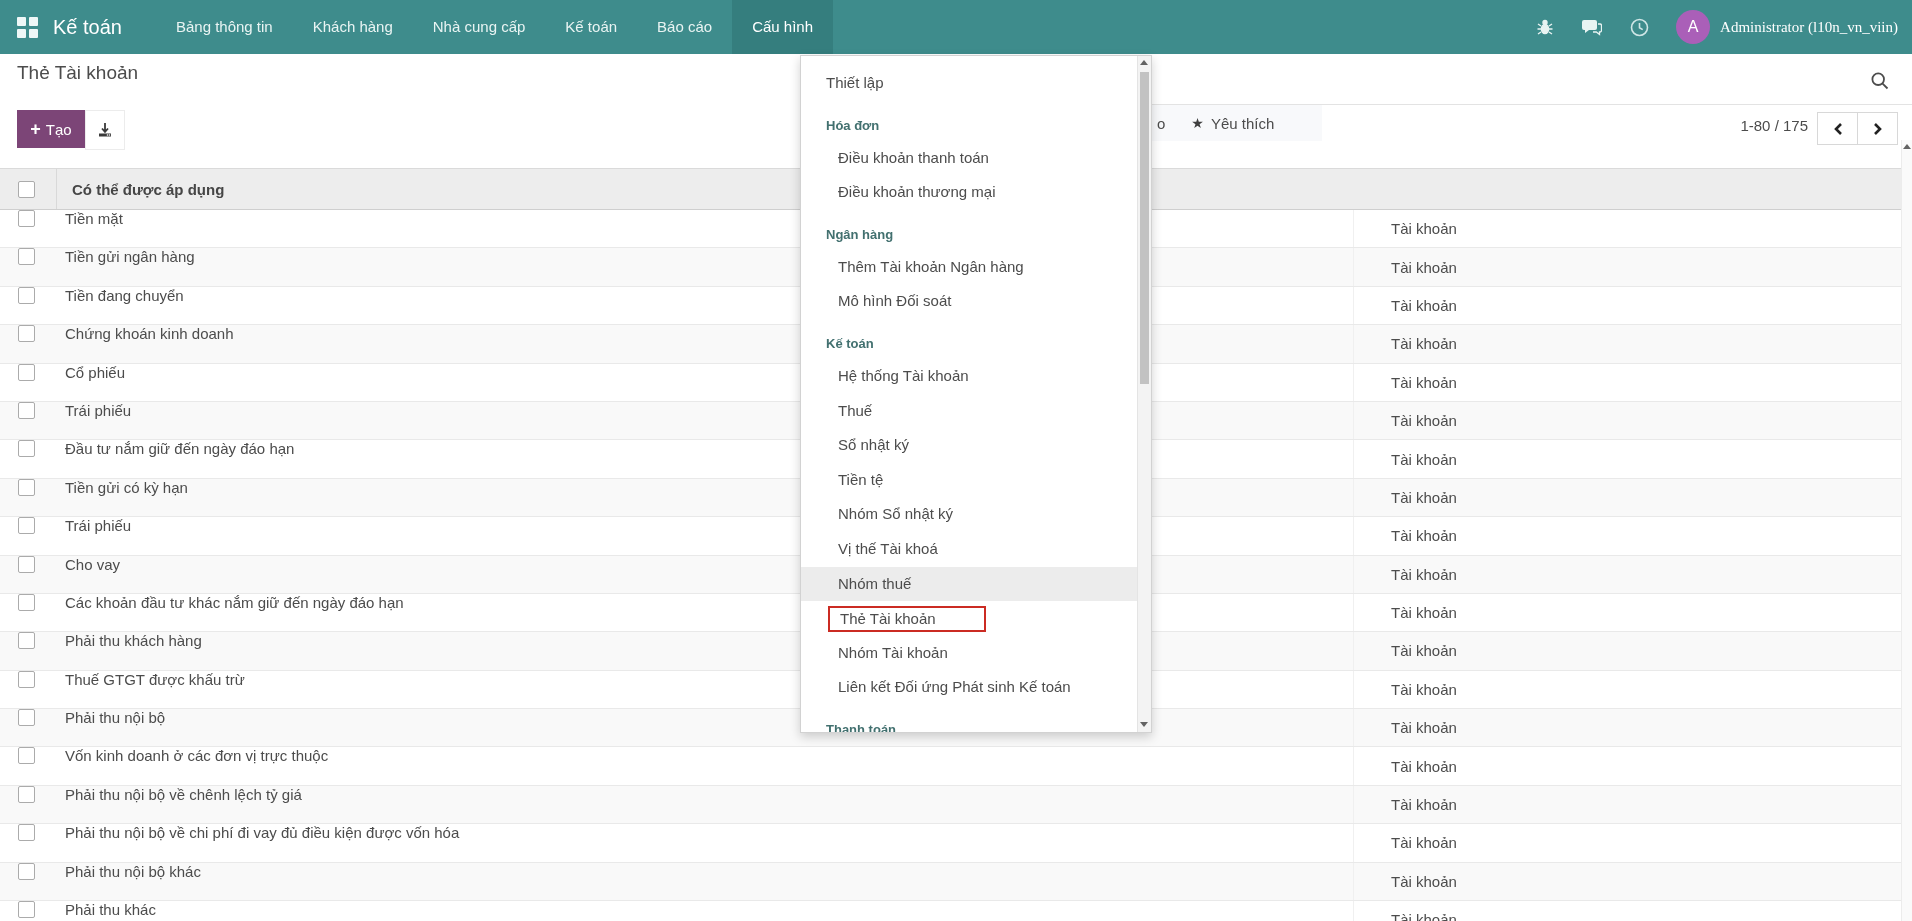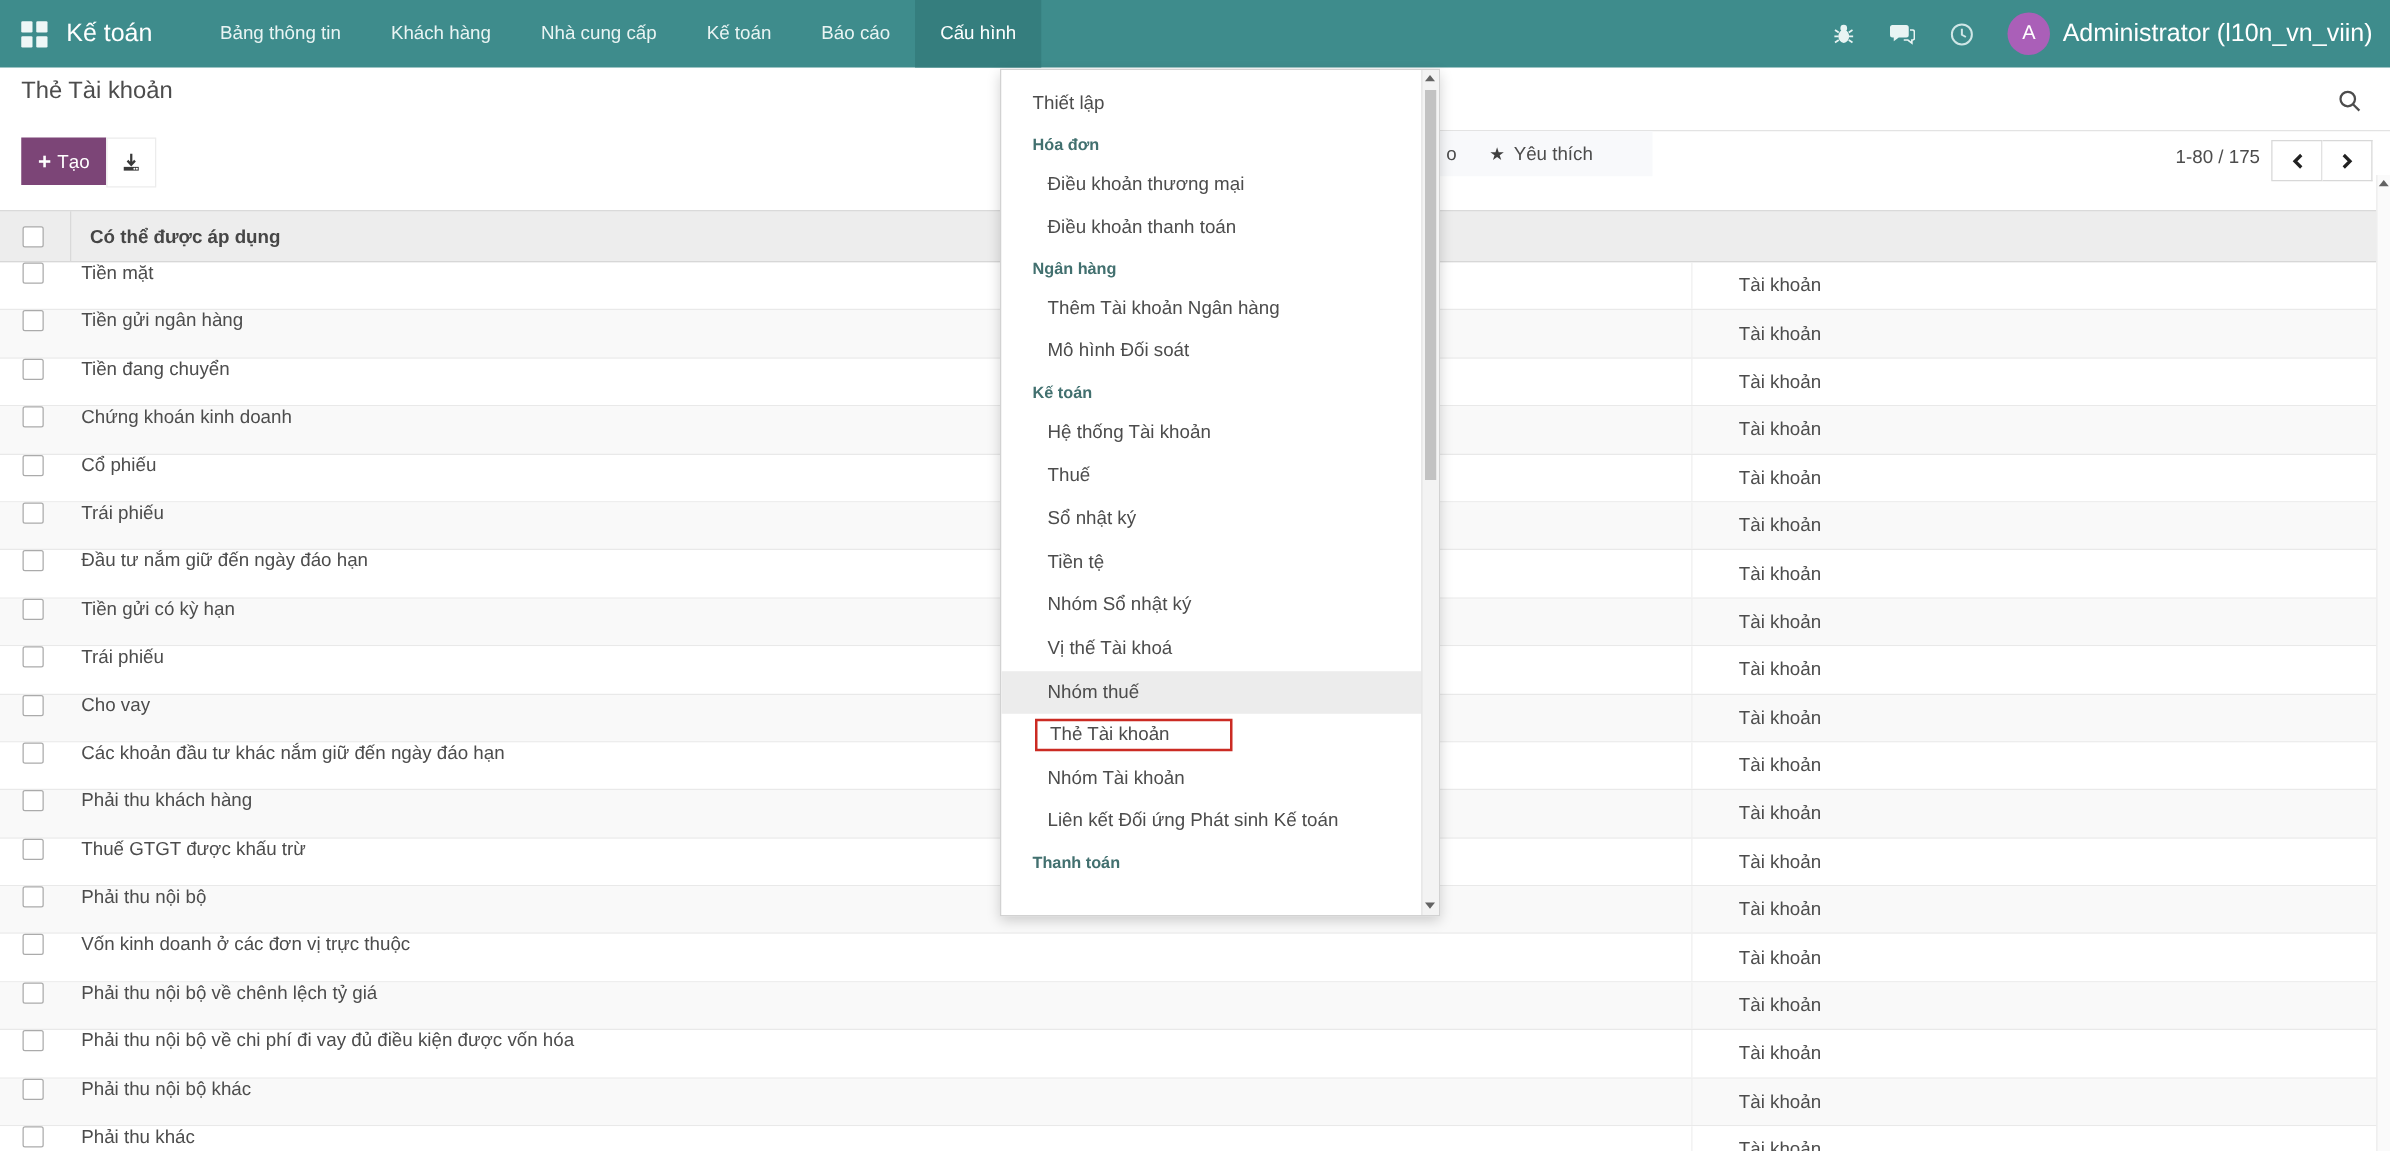--- a/index.html
+++ b/index.html
@@ -13,21 +13,21 @@
   .apps-icon span{background:#eef7f7;border-radius:1px;}
   .brand{font-size:20px;color:#fff;font-weight:500;margin-right:34px;cursor:pointer;white-space:nowrap;}
   .nav-menu{display:flex;height:54px;}
   .nav-item{height:54px;line-height:54px;padding:0 20px;font-size:15px;cursor:pointer;white-space:nowrap;}
   .nav-item.active{background:#357e7e;color:#fff;}
   .nav-right{margin-left:auto;display:flex;align-items:center;gap:27px;padding-right:14px;}
   .nav-ic{width:20px;height:20px;display:flex;align-items:center;justify-content:center;cursor:pointer;}
   .user-chip{display:flex;align-items:center;gap:10px;cursor:pointer;}
   .avatar{width:34px;height:34px;border-radius:50%;background:#aa5fb8;color:#fff;
           display:flex;align-items:center;justify-content:center;font-size:16px;}
-  .user-name{font-size:20px;color:#fff;white-space:nowrap;}
+  .user-name{font-size:15px;color:#fff;white-space:nowrap;font-family:Liberation Serif, serif;}
 
   
   .page-title{position:absolute;left:17px;top:62px;font-size:19px;color:#4c4c4c;}
   .search-icon{position:absolute;right:22px;top:71px;cursor:pointer;}
   .search-underline{position:absolute;left:1150px;right:0;top:104px;height:1px;background:#e3e3e3;}
   .btn-create{position:absolute;left:17px;top:110px;height:38px;min-width:68px;background:#7c4577;color:#fff;
               border:none;font-size:15px;display:flex;align-items:center;justify-content:center;gap:5px;cursor:pointer;
               font-family:inherit;}
   .btn-create .plus{font-size:18px;font-weight:bold;line-height:1;}
   .btn-export{position:absolute;left:85px;top:110px;width:38px;height:38px;background:#fff;
@@ -63,21 +63,21 @@
   .tri-down{width:0;height:0;border-left:4px solid transparent;border-right:4px solid transparent;border-top:5px solid #636363;margin:0 auto;}
 
   
   .dropdown{position:absolute;left:800px;top:55px;width:350px;height:676px;background:#fff;
             border:1px solid #d2d2d2;box-shadow:0 4px 10px rgba(0,0,0,.18);z-index:30;overflow:hidden;}
   .dd-content{position:absolute;left:0;top:0;right:13px;padding-top:10px;}
   .dd-item{height:34.6px;line-height:34.6px;padding-left:37px;font-size:15px;color:#4c4c4c;
            white-space:nowrap;cursor:pointer;}
   .dd-item.top-level{padding-left:25px;}
   .dd-item.hover{background:#ececec;}
-  .dd-header{height:30px;line-height:30px;margin-top:0;padding-left:25px;font-size:13px;
+  .dd-header{height:30px;line-height:30px;margin-top:10px;padding-left:25px;font-size:13px;
              font-weight:bold;color:#42706f;white-space:nowrap;}
   .annot{display:inline-block;box-sizing:border-box;min-width:158px;height:26px;line-height:22px;
          border:2px solid #cb2b23;padding:0 10px;margin-left:-10px;vertical-align:middle;}
   .dd-scroll{position:absolute;right:0;top:0;width:13px;height:100%;background:#f3f3f3;border-left:1px solid #e4e4e4;}
   .dd-thumb{position:absolute;left:2px;top:16px;width:9px;height:312px;background:#c2c2c2;}
   .dd-scroll .tri-up{position:absolute;top:4px;left:2px;margin:0;border-left-width:4px;border-right-width:4px;}
   .dd-scroll .tri-down{position:absolute;bottom:5px;left:2px;margin:0;}
 </style>
 </head>
 <body>
@@ -316,22 +316,22 @@
   </div>
 
   <div class="page-scroll">
     <div class="tri-up"></div>
   </div>
 
   <div class="dropdown">
     <div class="dd-content">
         <div class="dd-item top-level">Thiết lập</div>
         <div class="dd-header">Hóa đơn</div>
+        <div class="dd-item">Điều khoản thanh toán</div>
         <div class="dd-item">Điều khoản thương mại</div>
-        <div class="dd-item">Điều khoản thanh toán</div>
         <div class="dd-header">Ngân hàng</div>
         <div class="dd-item">Thêm Tài khoản Ngân hàng</div>
         <div class="dd-item">Mô hình Đối soát</div>
         <div class="dd-header">Kế toán</div>
         <div class="dd-item">Hệ thống Tài khoản</div>
         <div class="dd-item">Thuế</div>
         <div class="dd-item">Sổ nhật ký</div>
         <div class="dd-item">Tiền tệ</div>
         <div class="dd-item">Nhóm Sổ nhật ký</div>
         <div class="dd-item">Vị thế Tài khoá</div>

